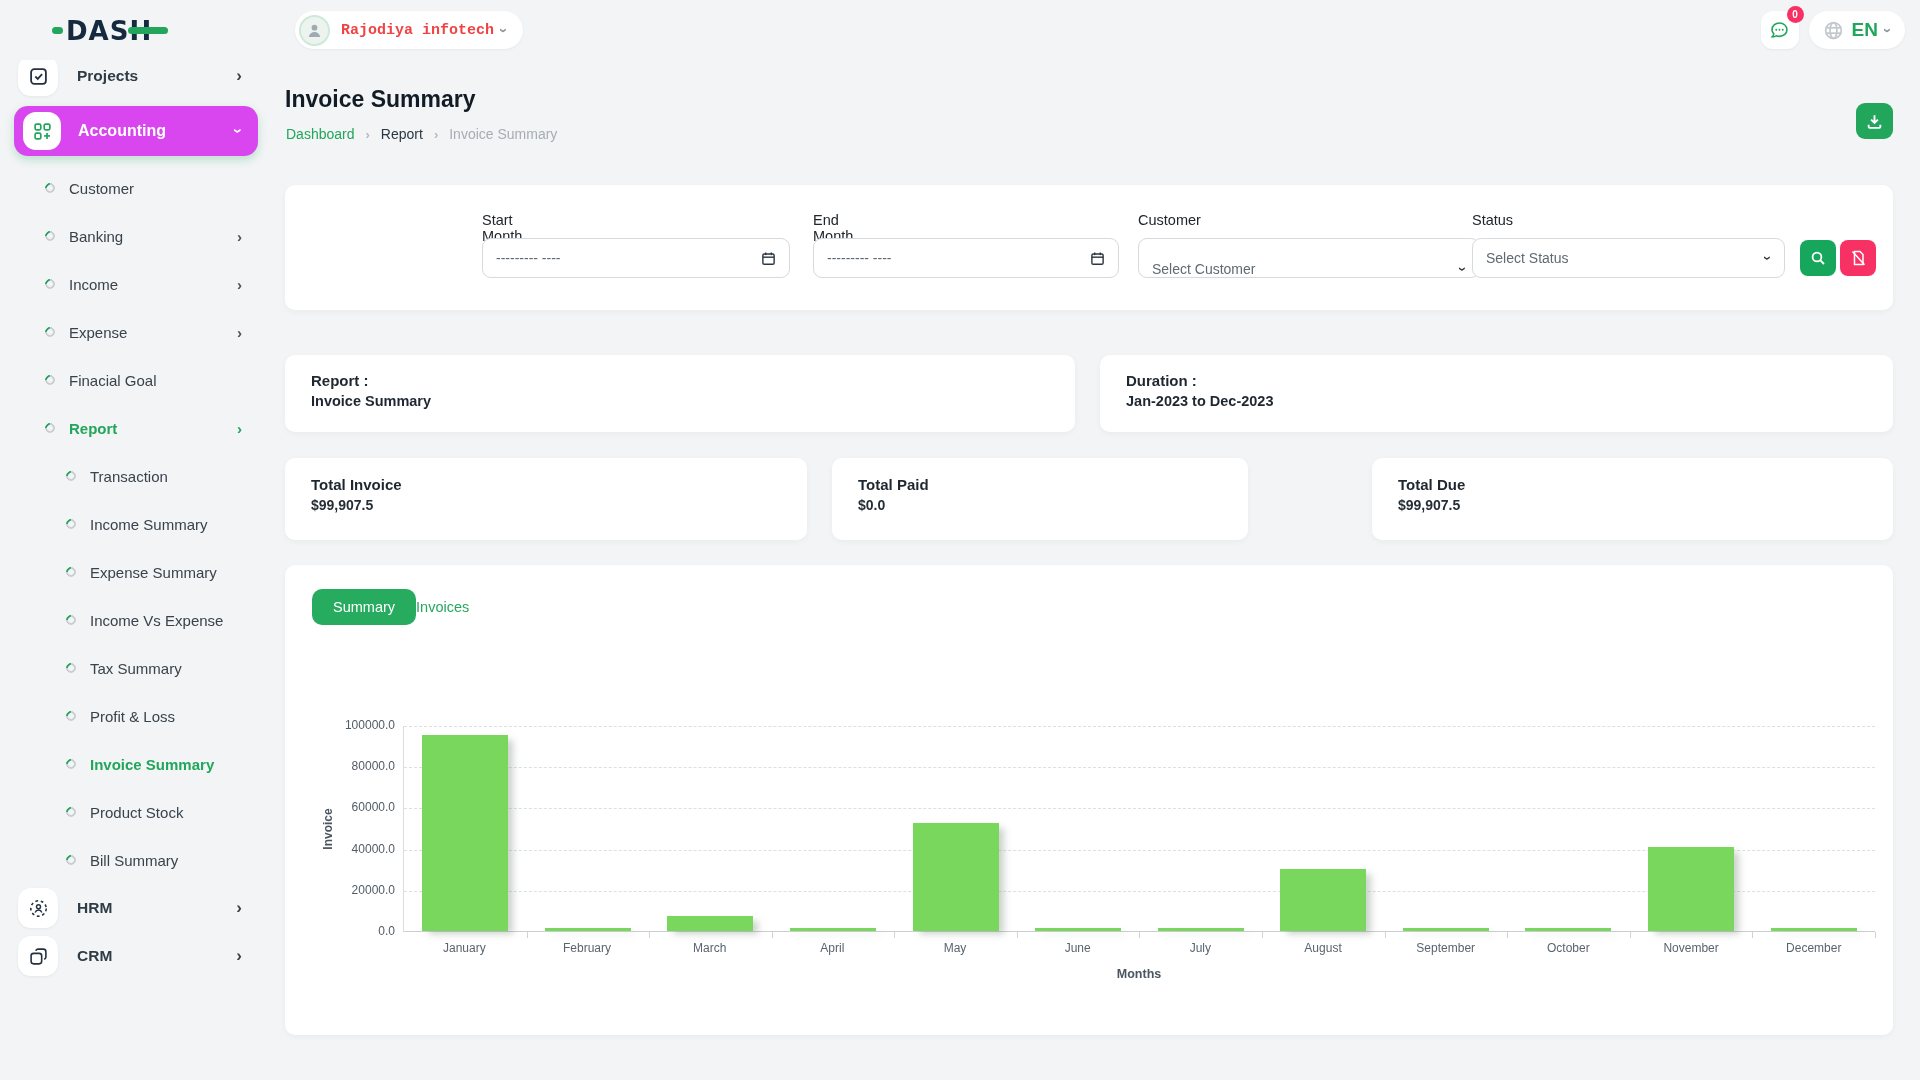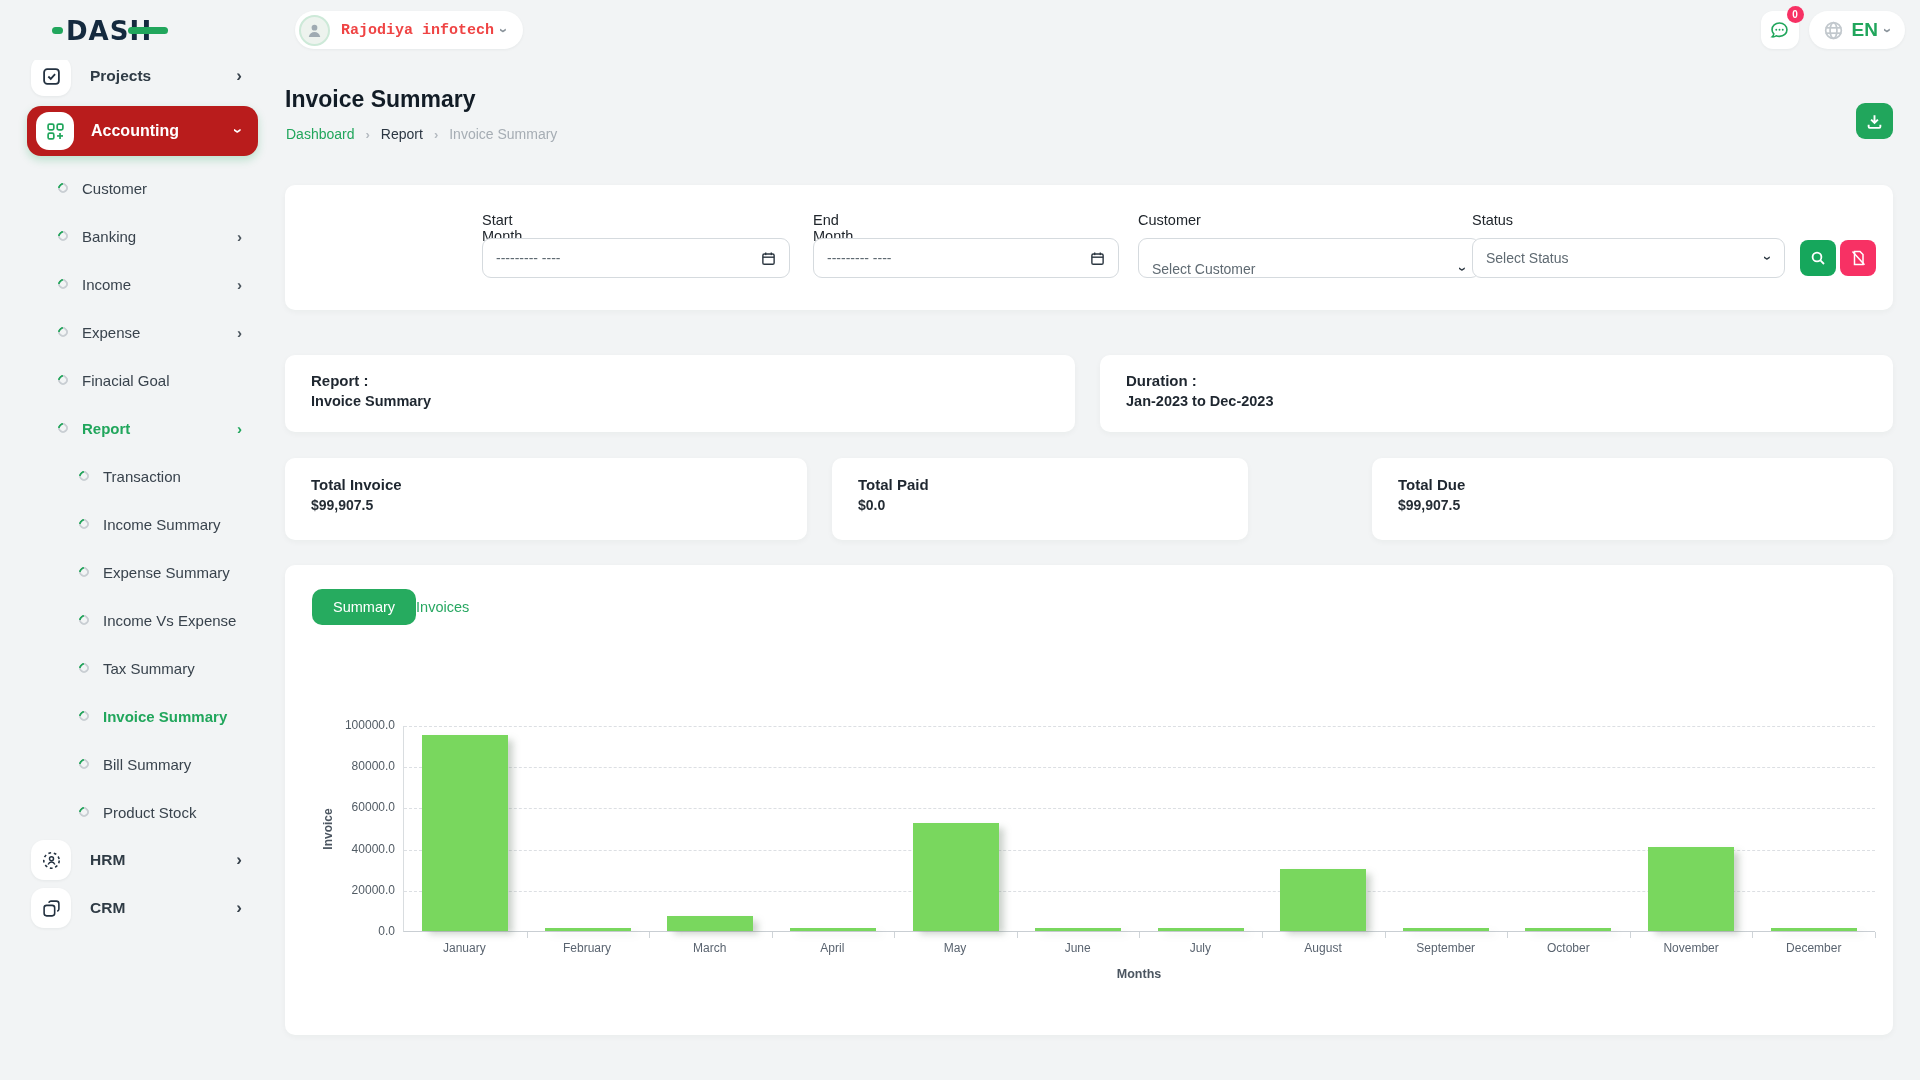--- a/index.html
+++ b/index.html
@@ -24,29 +24,29 @@
     box-shadow:0 1px 3px rgba(20,40,30,.05); }
   .msg-badge { position:absolute; top:-5px; right:-5px; min-width:17px; height:17px;
     border-radius:9px; background:#f73164; color:#fff; font-size:10px; font-weight:bold;
     display:flex; align-items:center; justify-content:center; padding:0 4px; }
   .lang-pill { height:38px; background:#fff; border-radius:19px; display:flex;
     align-items:center; gap:8px; padding:0 14px; cursor:pointer;
     box-shadow:0 1px 3px rgba(20,40,30,.05); }
   .lang-code { color:#21a65c; font-size:19px; font-weight:bold; }
 
   
-  .sidebar { position:absolute; left:0; top:60px; width:272px; height:1020px; overflow:hidden;padding-left:13px; }
+  .sidebar { position:absolute; left:0; top:60px; width:272px; height:1020px; overflow:hidden; }
   .side-main { height:48px; display:flex; align-items:center; cursor:pointer; }
   .side-main.clip-top { margin-top:-8px; }
   .icon-box { width:40px; height:40px; margin-left:18px; background:#fff; border-radius:13px;
     display:flex; align-items:center; justify-content:center;
     box-shadow:0 1px 3px rgba(20,40,30,.06); flex:none; }
   .side-main-label { font-size:15.5px; font-weight:bold; color:#2f3b45; margin-left:19px; flex:1; }
   .chev-right { color:#39434d; font-size:17px; font-weight:bold; margin-right:30px; }
-  .acc-pill { margin:6px 14px 8px 14px; height:50px; background:#b91c1c; border-radius:14px;
+  .acc-pill { margin:6px 14px 8px 14px; height:50px; background:#d946ef; border-radius:14px;
     display:flex; align-items:center; cursor:pointer; box-shadow:0 4px 8px rgba(33,166,92,.25); }
   .acc-pill .icon-box { margin-left:9px; width:38px; height:38px; box-shadow:none; }
   .acc-label { color:#fff; font-size:16px; font-weight:bold; margin-left:17px; flex:1; }
   .acc-chev { color:#fff; transform:rotate(90deg); font-size:16px; font-weight:bold; margin-right:18px; }
   .side-sub { height:48px; display:flex; align-items:center; padding-left:45px; cursor:pointer; }
   .side-sub2 { padding-left:66px; }
   .bullet { width:10px; height:10px; border-radius:50%; border:2px solid #c9ced3;
     border-top-color:#27a55e; transform:rotate(-45deg); flex:none; }
   .side-sub-label { font-size:15px; color:#39434d; margin-left:14px; flex:1; }
   .side-sub .chev-right { font-size:15px; color:#4a545d; }
@@ -233,31 +233,35 @@
     <span class="side-sub-label">Expense Summary</span>
   </div>
   <div class="side-sub side-sub2">
     <span class="bullet"></span>
     <span class="side-sub-label">Income Vs Expense</span>
   </div>
   <div class="side-sub side-sub2">
     <span class="bullet"></span>
     <span class="side-sub-label">Tax Summary</span>
   </div>
+  <div class="side-sub side-sub2">
+    <span class="bullet"></span>
+    <span class="side-sub-label">Profit &amp; Loss</span>
+  </div>
   <div class="side-sub side-sub2 active-green">
     <span class="bullet"></span>
     <span class="side-sub-label">Invoice Summary</span>
   </div>
   <div class="side-sub side-sub2">
     <span class="bullet"></span>
+    <span class="side-sub-label">Product Stock</span>
+  </div>
+  <div class="side-sub side-sub2">
+    <span class="bullet"></span>
     <span class="side-sub-label">Bill Summary</span>
-  </div>
-  <div class="side-sub side-sub2">
-    <span class="bullet"></span>
-    <span class="side-sub-label">Product Stock</span>
   </div>
 
   <div class="side-main">
     <span class="icon-box">
       <svg width="19" height="19" viewBox="0 0 18 18">
           <circle cx="9" cy="9" r="7.3" fill="none" stroke="#233140" stroke-width="1.5" stroke-dasharray="2.6 2.6"></circle>
           <circle cx="9" cy="7.4" r="1.9" fill="none" stroke="#233140" stroke-width="1.4"></circle>
           <path d="M5.8 12.8c.7-1.6 1.9-2.3 3.2-2.3s2.5.7 3.2 2.3" fill="none" stroke="#233140" stroke-width="1.4"></path>
         </svg>
     </span>

